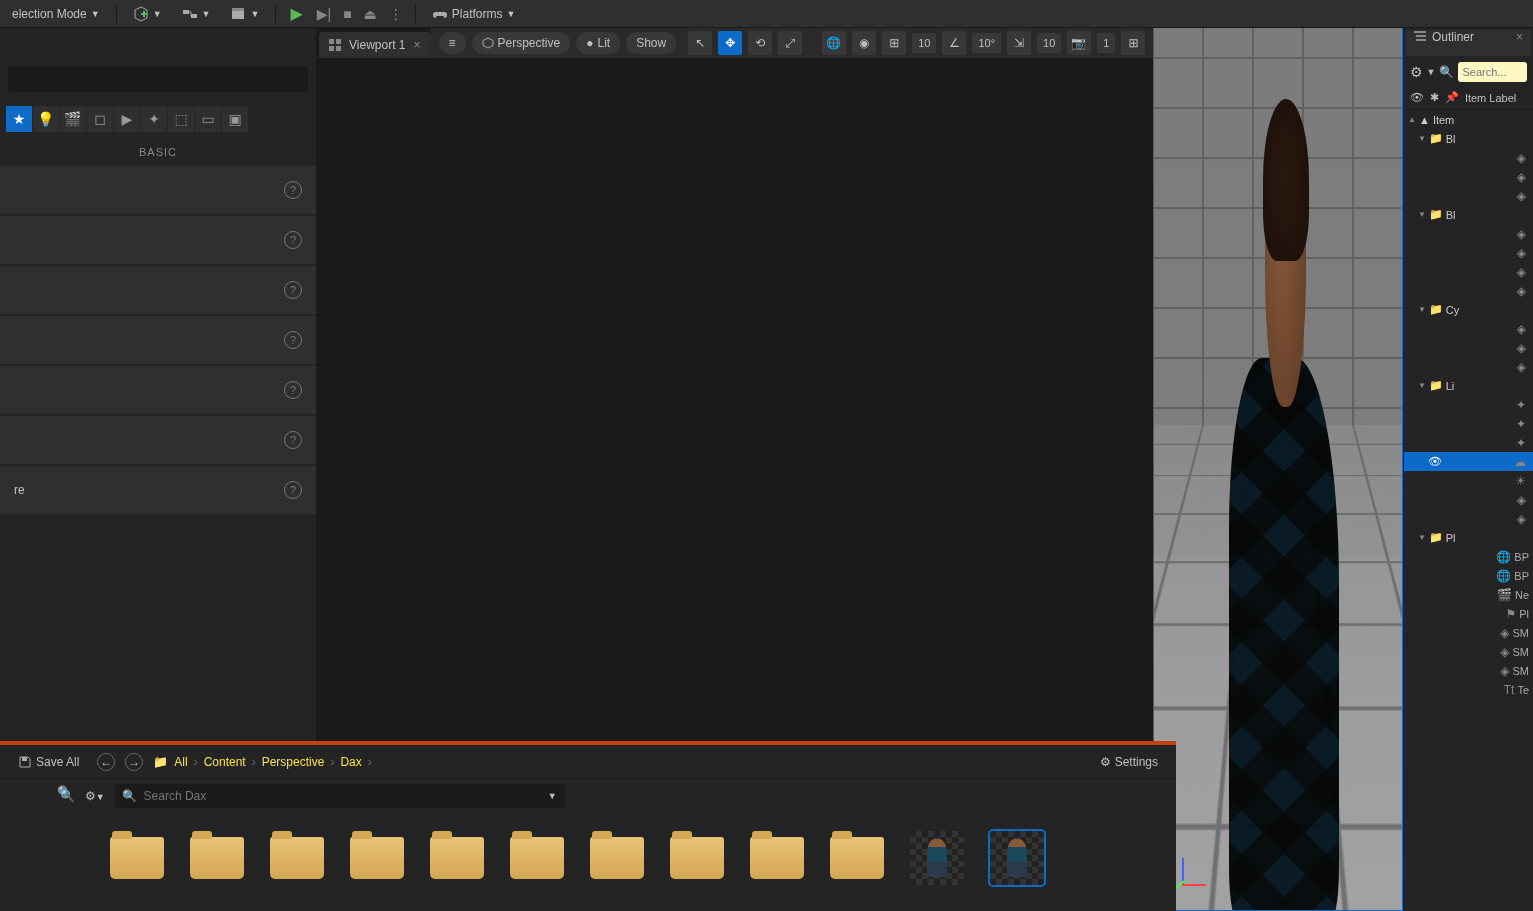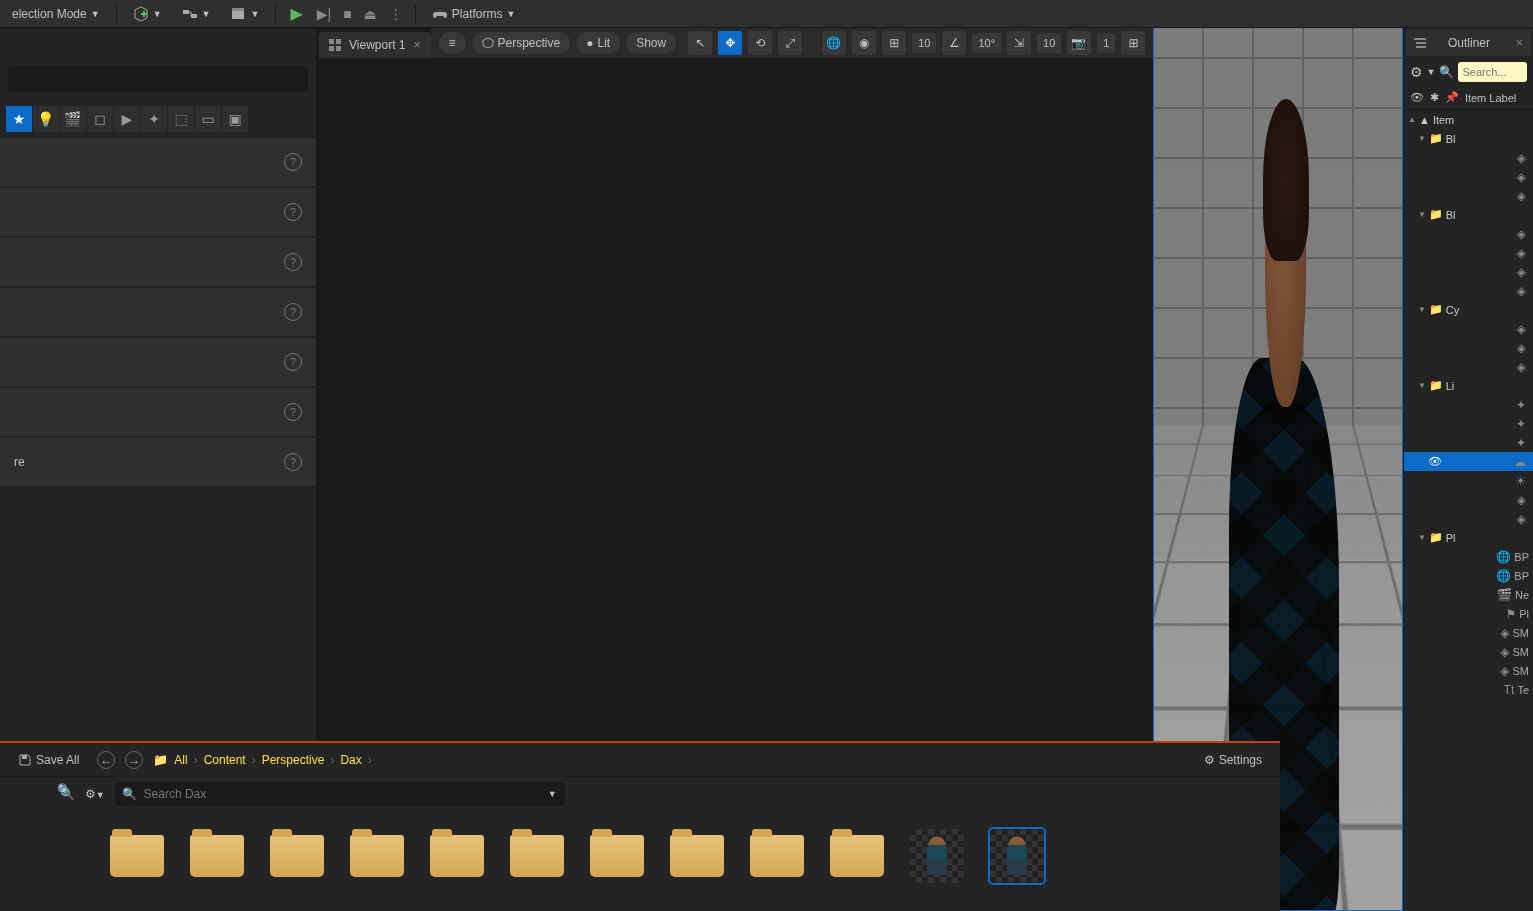--- a/index.html
+++ b/index.html
@@ -36,33 +36,33 @@
 .grid-wall{position:absolute;top:0;left:0;right:0;height:60%;background:repeating-linear-gradient(90deg,transparent,transparent 48px,#5a5a5a 48px,#5a5a5a 50px),repeating-linear-gradient(0deg,transparent,transparent 48px,#5a5a5a 48px,#5a5a5a 50px),#7a7a7a;opacity:0.85}
 .character{position:absolute;left:25%;top:8%;width:52%;height:92%}
 .char-head{position:absolute;top:0;left:38%;width:32%;height:38%;background:radial-gradient(ellipse at 40% 30%,#8b5a3c,#5c3a24);border-radius:50% 50% 45% 45%}
 .char-hair{position:absolute;top:0;left:36%;width:36%;height:20%;background:radial-gradient(ellipse,#2a1810,#1a0f08);border-radius:50% 50% 30% 30%}
 .char-body{position:absolute;top:32%;left:10%;width:85%;height:70%;background:repeating-linear-gradient(45deg,#1a4a5a 0,#1a4a5a 30px,#0a1518 30px,#0a1518 60px),repeating-linear-gradient(-45deg,#1a4a5a 0,#1a4a5a 30px,#0a1518 30px,#0a1518 60px);border-radius:30% 40% 10% 10%;background-blend-mode:multiply;opacity:0.95}
 .axis-gizmo{position:absolute;bottom:18px;left:18px;width:40px;height:40px}
 .axis-z{position:absolute;bottom:8px;left:10px;width:2px;height:26px;background:#4060ff}
 .axis-x{position:absolute;bottom:6px;left:10px;width:24px;height:2px;background:#ff4040}
 .axis-y{position:absolute;bottom:6px;left:0;width:14px;height:2px;background:#40ff40;transform:rotate(-35deg)}
 .right-panel{width:130px;background:#242424;border-left:1px solid #1a1a1a;display:flex;flex-direction:column}
-.outliner-tab{height:26px;background:#2f2f2f;display:flex;align-items:center;padding:0 8px;gap:22px;margin:2px}
+.outliner-tab{height:26px;background:#2f2f2f;display:flex;align-items:flex-start;padding:0 8px;gap:6px;margin:2px}
 .outliner-search{height:28px;display:flex;align-items:center;padding:0 6px;gap:4px}
 .ol-input{flex:1;background:#fef9c3;border:none;color:#888;padding:4px;border-radius:3px;font-size:11px;width:60px}
 .ol-header{height:24px;display:flex;align-items:center;padding:0 6px;gap:6px;border-bottom:1px solid #1a1a1a;font-size:11px}
 .ol-tree{flex:1;overflow:hidden}
 .ol-row{height:19px;display:flex;align-items:center;padding:0 4px;font-size:11px;gap:3px;overflow:hidden;white-space:nowrap}
 .ol-row.folder{color:#ccc}
 .ol-row.item{padding-left:18px;color:#aaa}
 .ol-row.selected{background:#0e6ac7;color:#fff}
 .folder-icon{color:#d4a754;font-size:11px}
 .item-icon{color:#888;font-size:12px}
 .expand{color:#888;font-size:8px;width:8px}
-.bottom-panel{position:absolute;bottom:0;left:0;width:1280px;height:170px;background:#242424;border-top:2px solid #c2410c}
+.bottom-panel{position:absolute;bottom:0;left:0;width:1176px;height:170px;background:#242424;border-top:4px solid #c2410c}
 .cb-toolbar{height:34px;display:flex;align-items:center;padding:0 10px;gap:10px;border-bottom:1px solid #1a1a1a}
 .breadcrumb{display:flex;align-items:center;gap:6px;flex:1}
 .bc-item{cursor:pointer;color:#fde047}
 .bc-sep{color:#666}
 .cb-search-row{height:34px;display:flex;align-items:center;padding:0 10px;gap:10px}
 .cb-search{flex:0 0 450px;background:#1a1a1a;border-radius:4px;height:24px;display:flex;align-items:center;padding:0 8px;gap:6px}
 .cb-search input{background:none;border:none;color:#888;flex:1;font-size:12px;outline:none}
 .cb-content{height:90px;display:flex;align-items:center;padding:0 110px;gap:26px;overflow:hidden}
 .folder-thumb{width:54px;height:42px;background:linear-gradient(180deg,#e8c478,#d4a754);border-radius:3px 3px 5px 5px;position:relative;cursor:pointer}
 .folder-thumb::before{content:'';position:absolute;top:-6px;left:2px;width:20px;height:8px;background:#d4a754;border-radius:3px 3px 0 0}
@@ -129,20 +129,21 @@
       <div class="tool-icon active">★</div>
       <div class="tool-icon">💡</div>
       <div class="tool-icon">🎬</div>
       <div class="tool-icon">◻</div>
       <div class="tool-icon">▶</div>
       <div class="tool-icon">✦</div>
       <div class="tool-icon">⬚</div>
       <div class="tool-icon">▭</div>
       <div class="tool-icon">▣</div>
     </div>
+    <div class="basic-hdr">BASIC</div>
     <div class="actor-list">
       <div class="actor-row">
           <span class="help-icon">?</span>
         </div>
       <div class="actor-row">
           <span class="help-icon">?</span>
         </div>
       <div class="actor-row">
           <span class="help-icon">?</span>
         </div>

